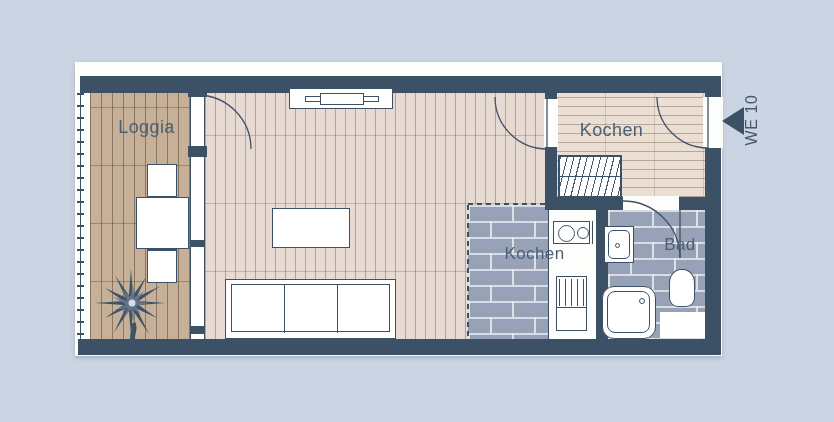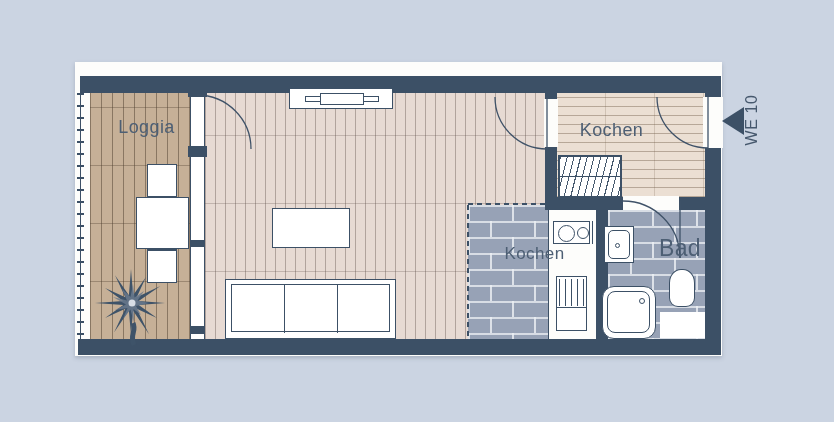--- a/index.html
+++ b/index.html
@@ -141,21 +141,21 @@
       <path d="M657,97 A51,51 0 0 0 708,148"></path>
       <line x1="708" y1="97" x2="708" y2="148"></line>
       <path d="M623,201 A57,57 0 0 1 680,258"></path>
       <line x1="680" y1="201" x2="680" y2="258"></line>
     </g>
   </svg>
 
   <div class="abs room-label" style="left:104px;top:117px;width:85px;">Loggia</div>
   <div class="abs room-label" style="left:492px;top:244px;width:85px;font-size:17px;">Kochen</div>
   <div class="abs room-label" style="left:579px;top:120px;width:65px;">Kochen</div>
-  <div class="abs room-label" style="left:655px;top:235px;width:50px;font-size:23px;">Bad</div>
+  <div class="abs room-label" style="left:655px;top:235px;width:50px;font-size:17px;">Bad</div>
 
   <div class="abs" style="left:722px;top:107px;width:0;height:0;
               border-top:14px solid transparent;border-bottom:14px solid transparent;
               border-right:22px solid #3c5066;"></div>
   <div class="abs" style="left:717px;top:110px;width:72px;height:20px;transform:rotate(-90deg);
               color:#46586d;font-size:16px;letter-spacing:.6px;text-align:center;">WE 10</div>
 
 </div>
 
 </body></html>

